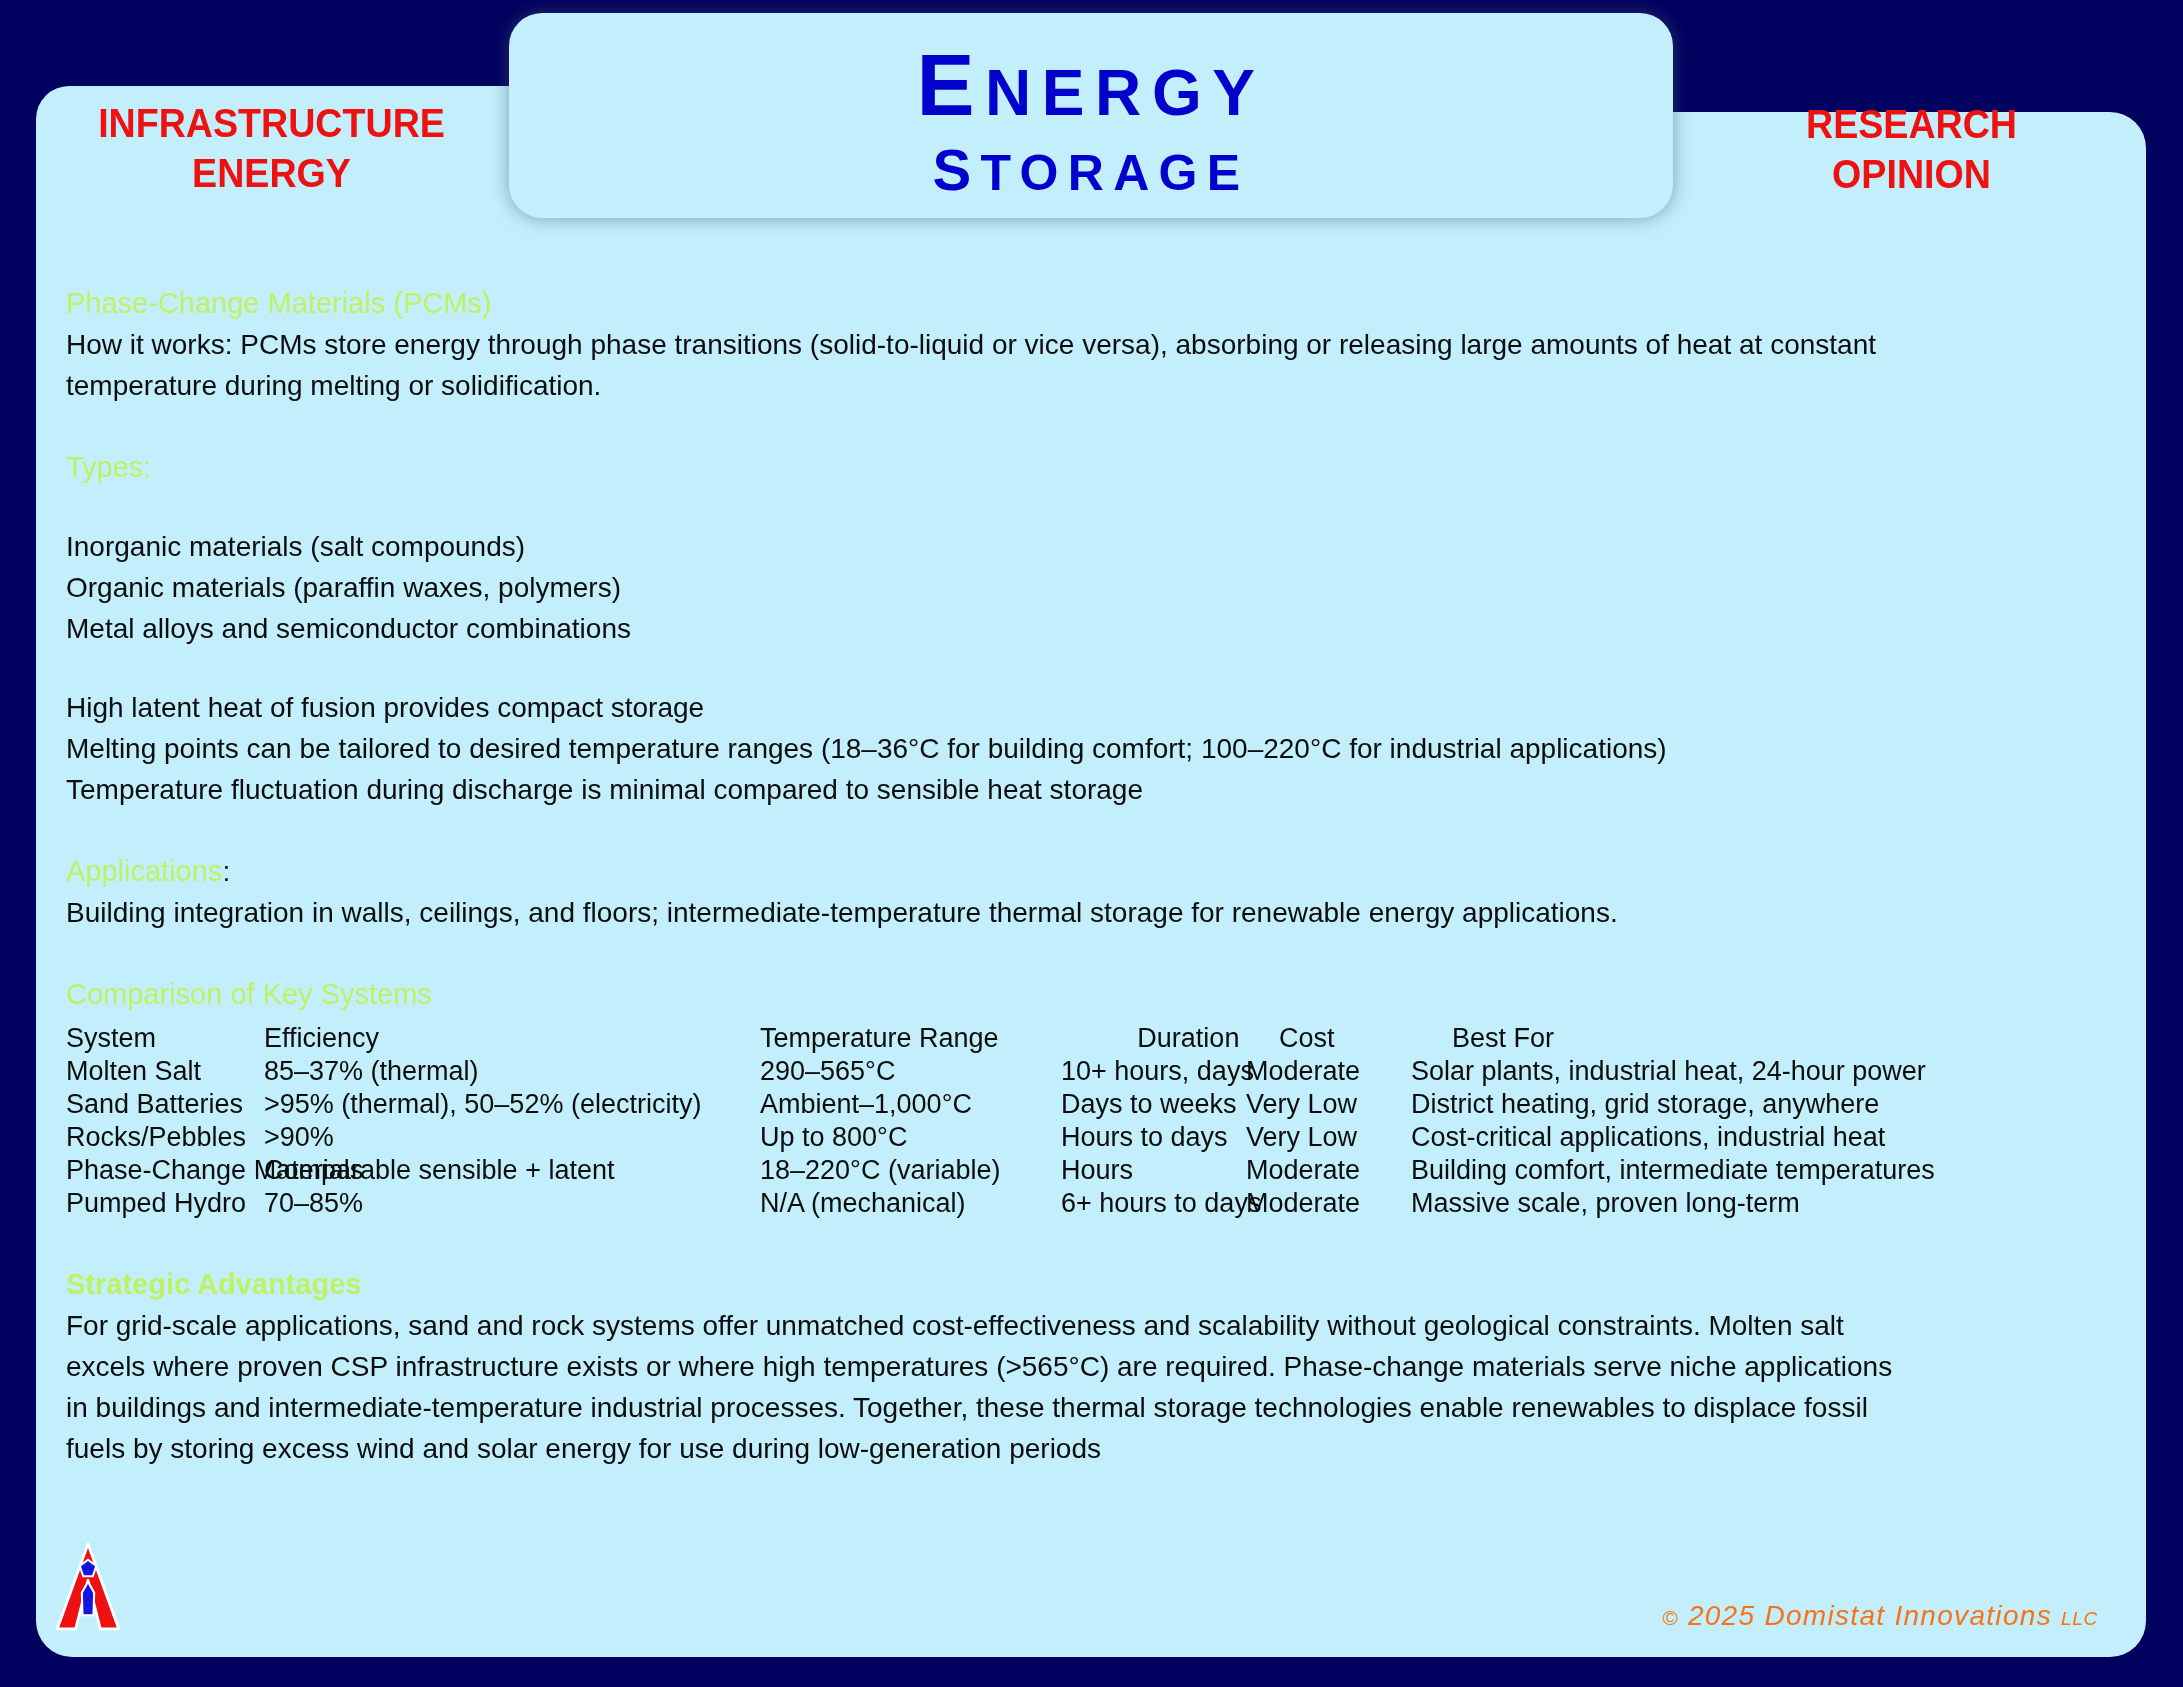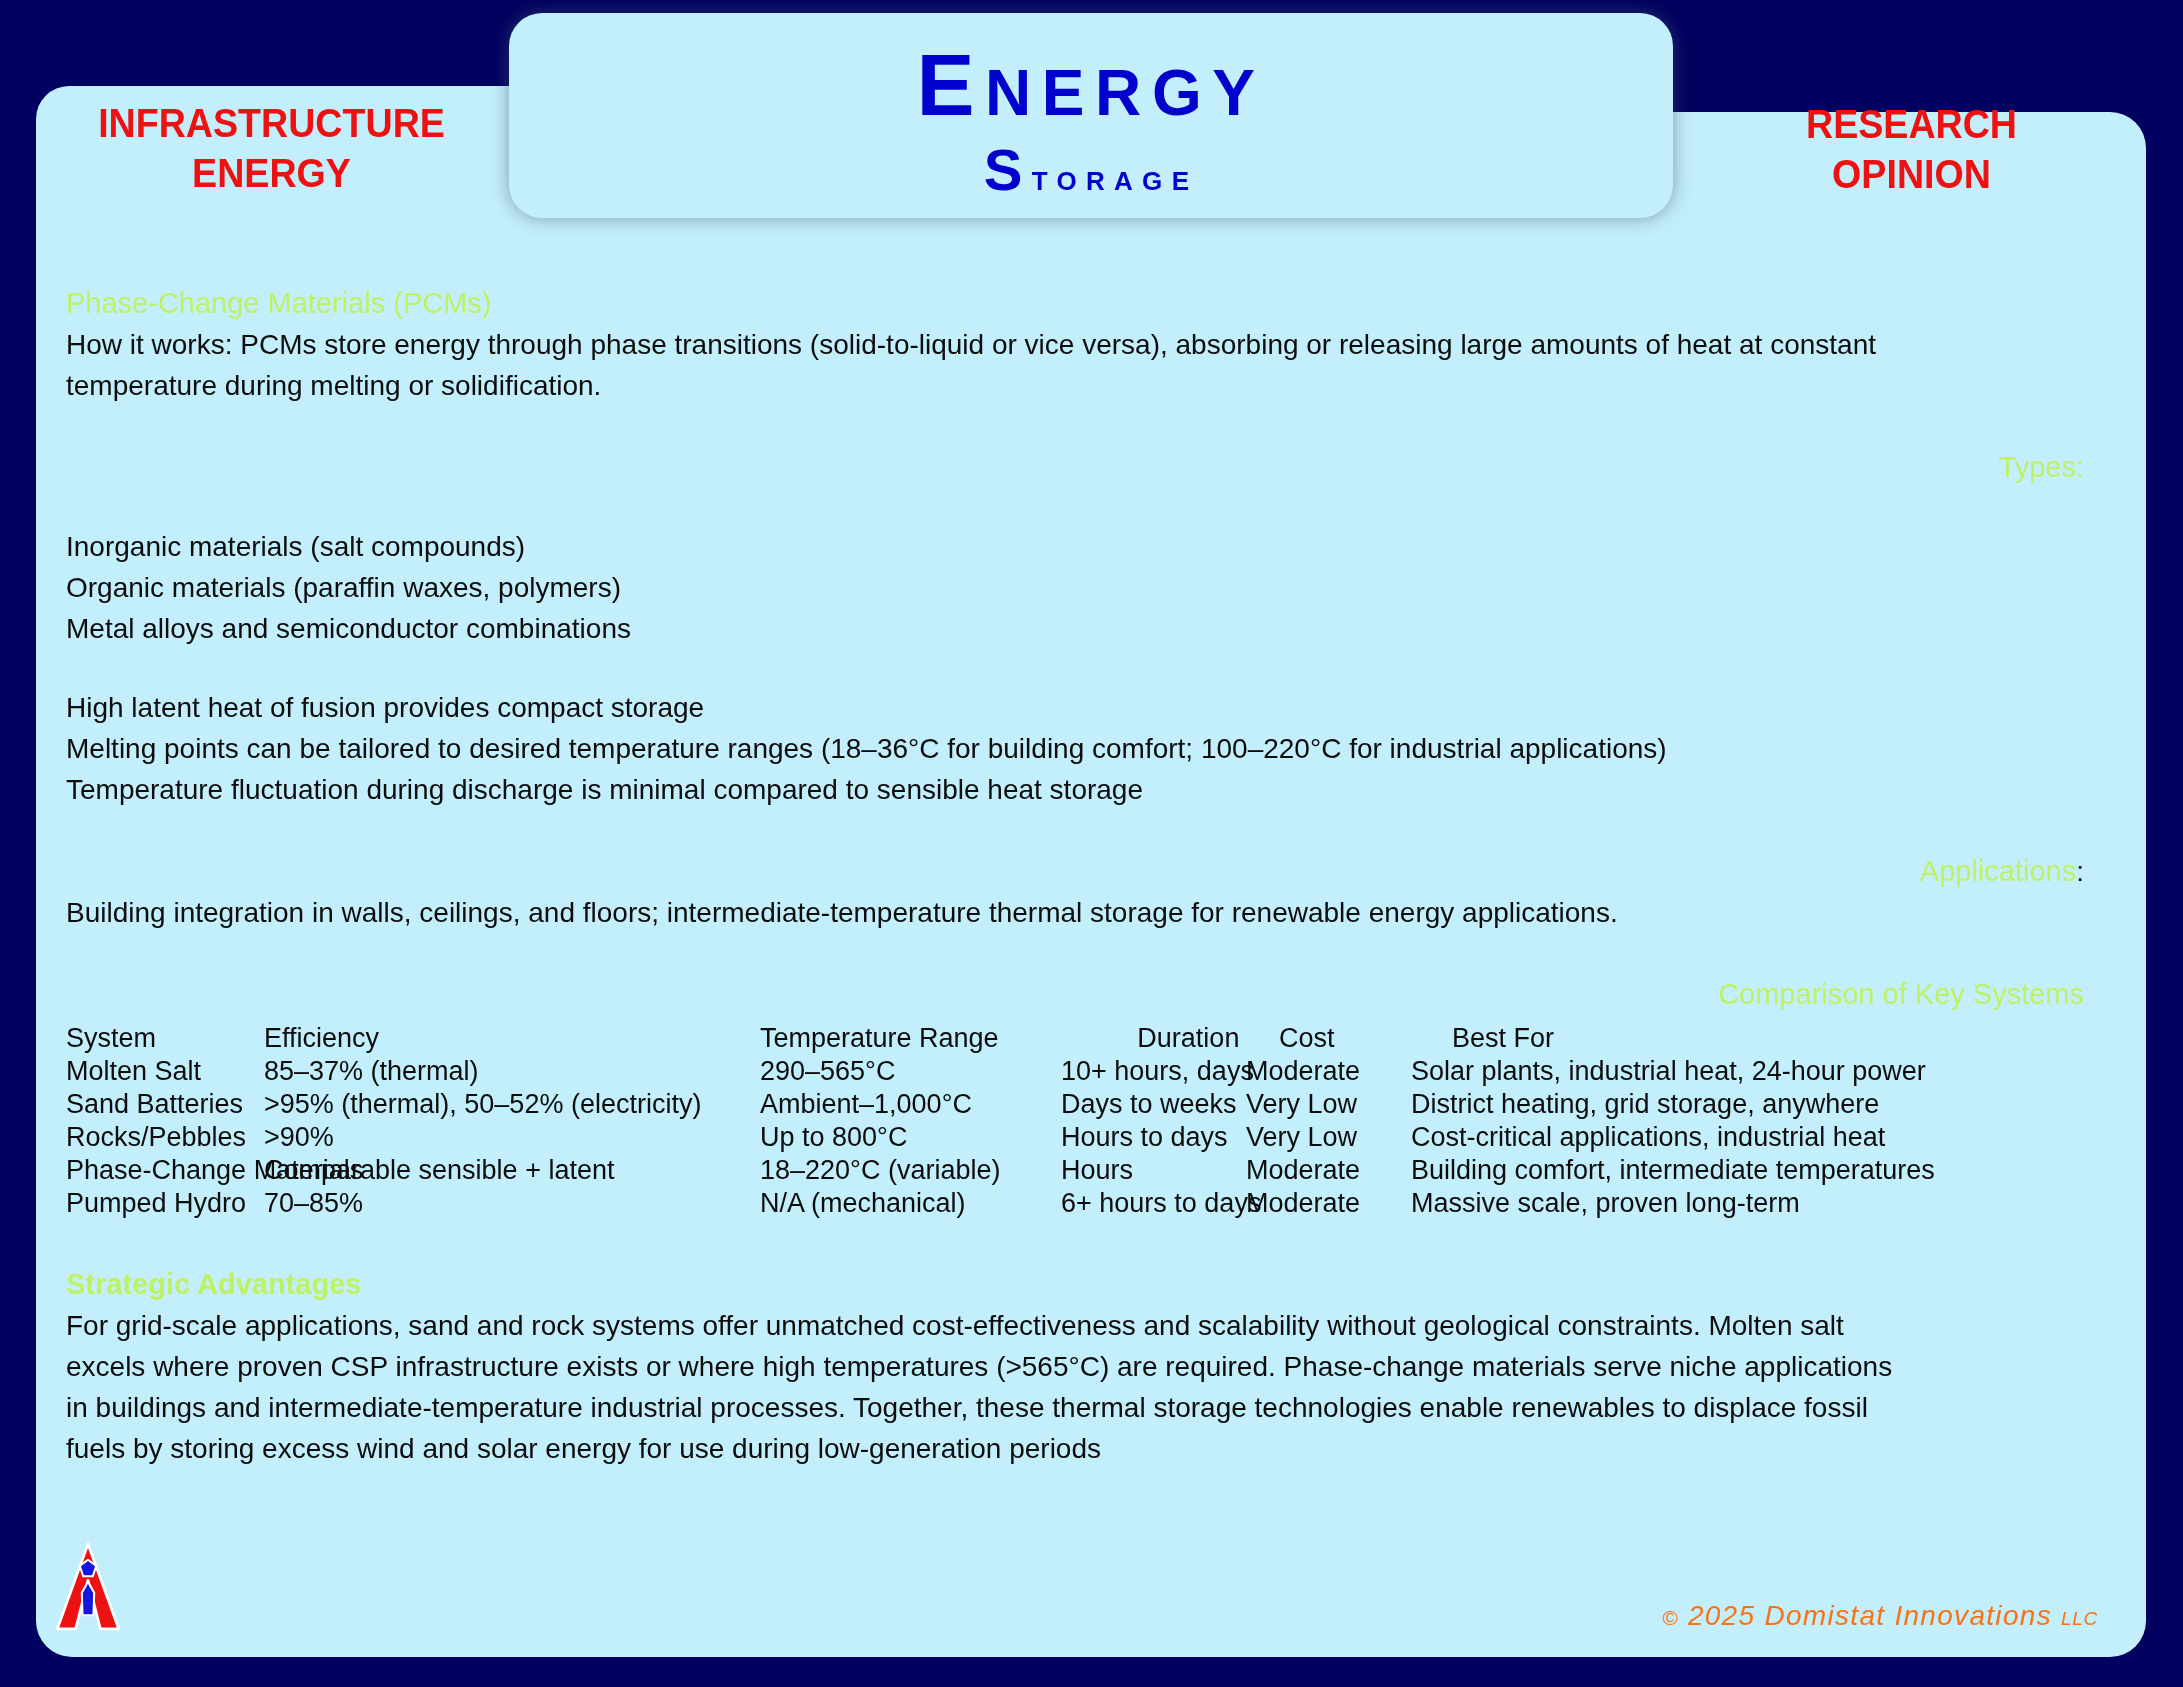--- a/index.html
+++ b/index.html
@@ -15,29 +15,29 @@
     box-shadow:0 0 18.5px rgba(70,90,115,0.55);}
   .hdr-red{
     position:absolute;z-index:4;color:#ee1111;font-weight:bold;text-align:center;
     font-size:40px;line-height:50px;letter-spacing:0px;transform:scaleX(0.94);
   }
   .hdr-left-text{left:60px;top:98px;width:423px;}
   .hdr-right-text{left:1700px;top:99px;width:423px;}
   .title-wrap{position:absolute;z-index:4;left:509px;top:48px;width:1164px;text-align:center;color:#0202cc;}
   .title-big{font-size:64px;font-weight:bold;letter-spacing:10.6px;line-height:73px;}
   .title-big::first-letter{font-size:87px;}
-  .title-sub{font-size:26px;font-weight:bold;letter-spacing:9.3px;line-height:57px;margin-top:10.6px;}
+  .title-sub{font-size:50px;font-weight:bold;letter-spacing:9.3px;line-height:57px;margin-top:10.6px;}
   .title-sub::first-letter{font-size:58px;}
   .content{
     position:absolute;z-index:4;left:66px;top:283px;width:2018px;
     color:#0d0d0d;font-size:28px;line-height:41px;
   }
   .h-blue{color:#bef264;font-size:29px;line-height:41px;font-weight:500;}
   .pre{white-space:pre-line;}
-  .mt-blank{margin-top:41px;text-align:right;}
+  .mt-blank{margin-top:41px;}
   .mt-half{margin-top:38px;}
   .colon-dark{color:#0d0d0d;}
   .cmp-table{
     display:grid;margin-top:6.6px;
     grid-template-columns:198px 496px 301px 185px 165px auto;
     font-size:27px;line-height:33px;
   }
   .cmp-table .cell{white-space:nowrap;}
   .th-duration{text-align:right;padding-right:6.6px;}
   .th-cost{padding-left:33px;}

